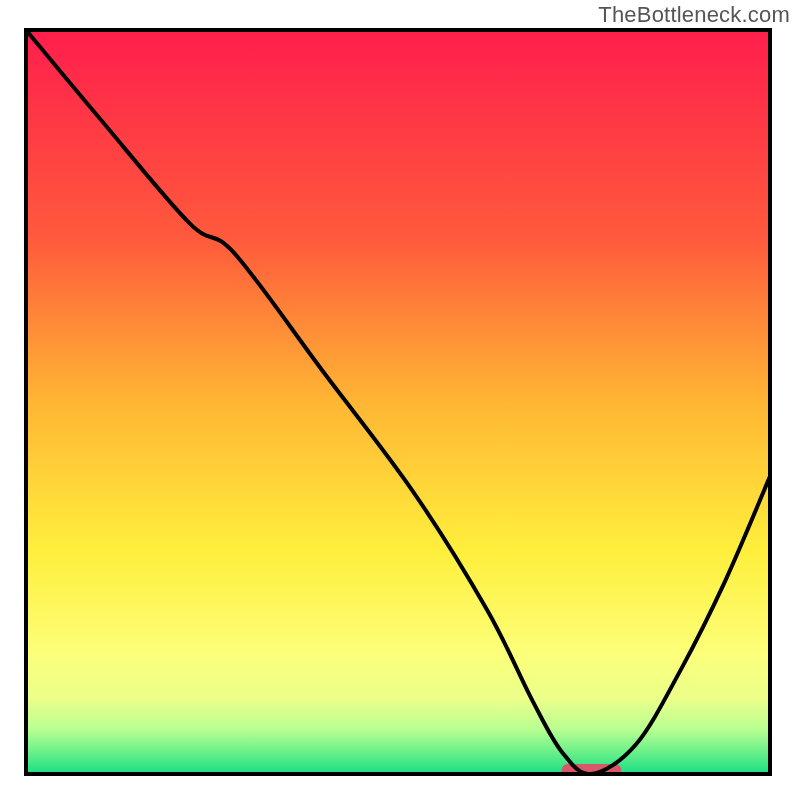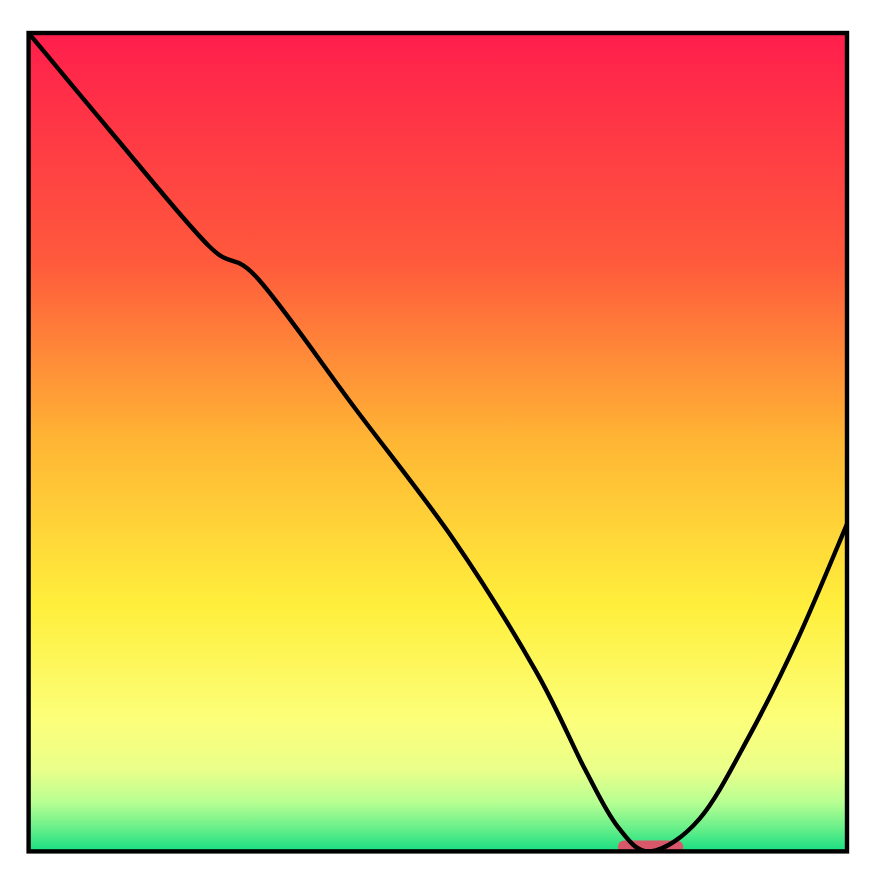--- a/index.html
+++ b/index.html
@@ -26,20 +26,21 @@
   }
   svg {
     display: block;
   }
 </style>
 </head>
 <body>
 
 <div class="chart-wrap">
 
+  <div class="watermark">TheBottleneck.com</div>
 
   <svg id="chart-svg" width="800" height="800" viewBox="0 0 800 800">
     <defs>
       <linearGradient id="bg-grad" x1="0" y1="0" x2="0" y2="1">
           <stop offset="0%" stop-color="#ff1e4c"></stop>
           <stop offset="28%" stop-color="#ff5a3c"></stop>
           <stop offset="50%" stop-color="#ffb634"></stop>
           <stop offset="70%" stop-color="#ffef3c"></stop>
           <stop offset="84%" stop-color="#fcff7a"></stop>
           <stop offset="90%" stop-color="#eaff8a"></stop>

